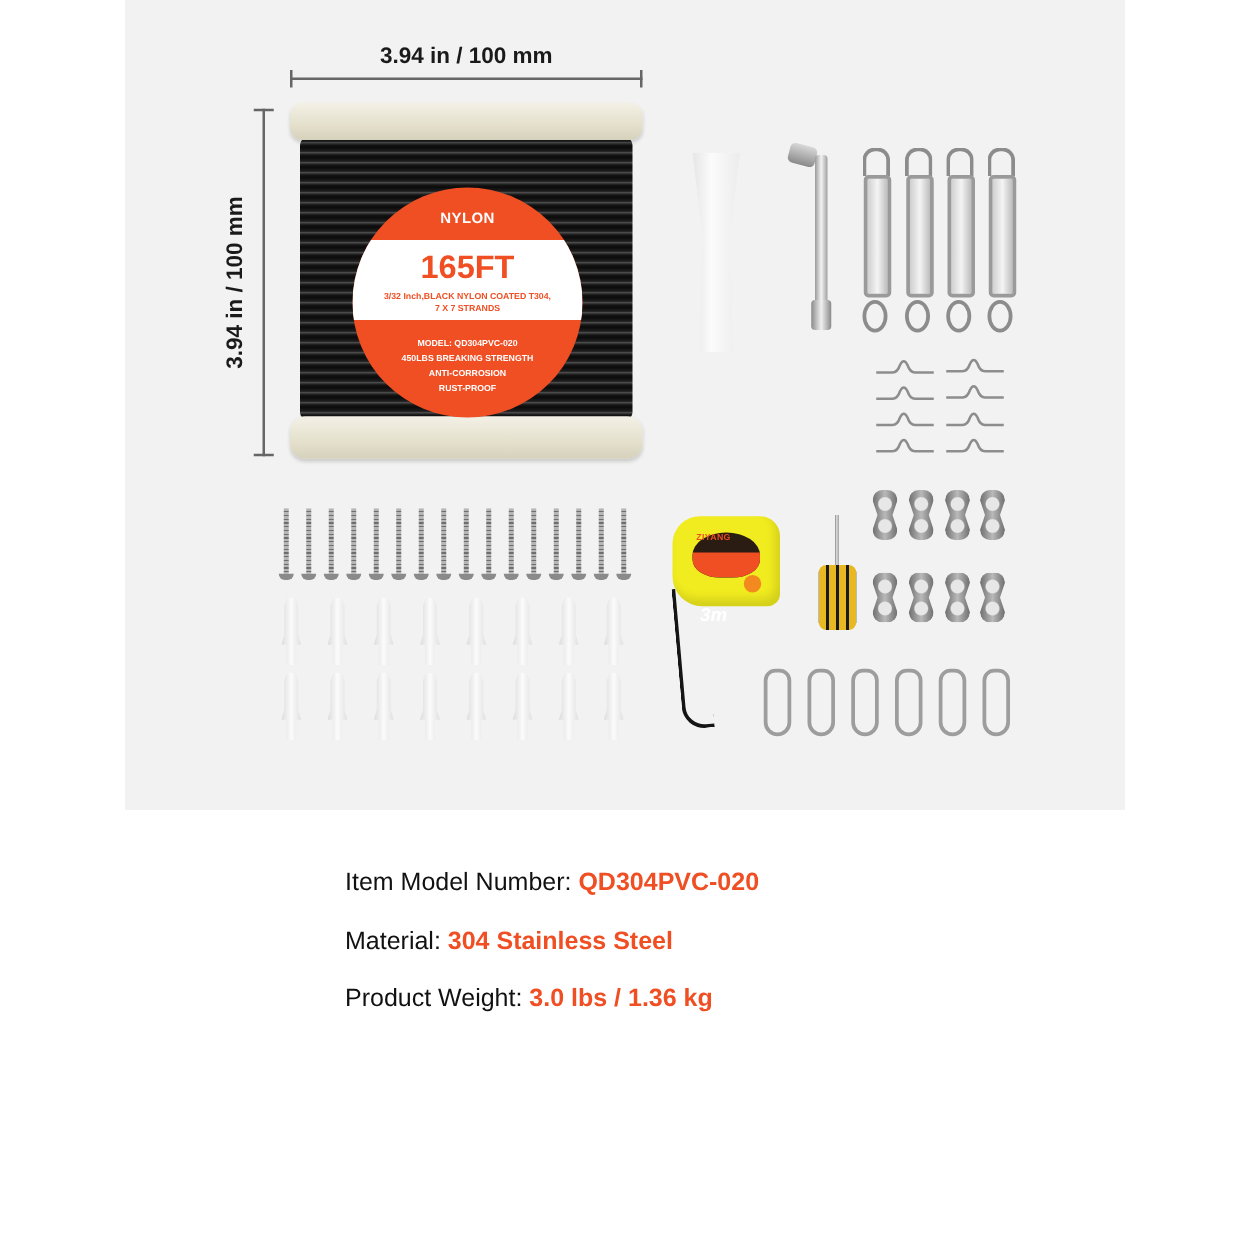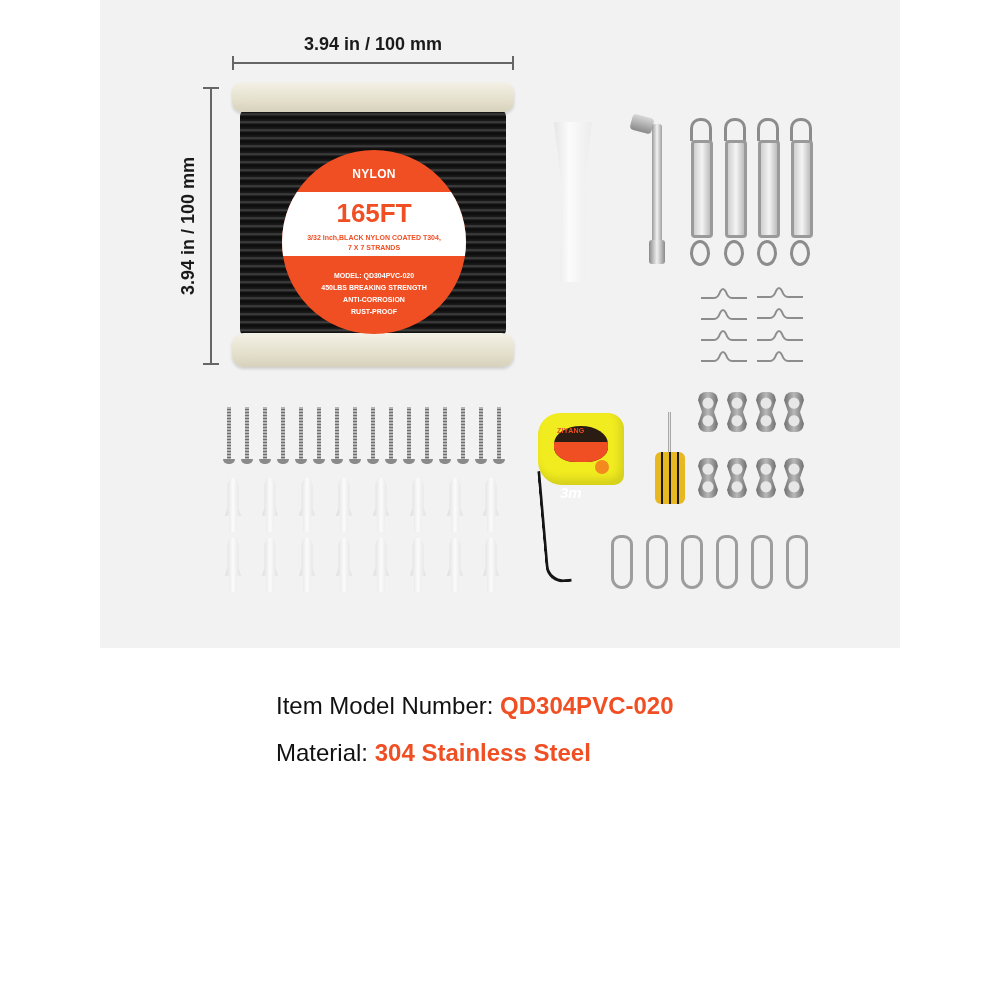--- a/index.html
+++ b/index.html
@@ -73,21 +73,21 @@
 
   
   .sd-tip { position:absolute; left:668px; top:412px; width:3px; height:40px; background:linear-gradient(90deg,#888,#e6e6e6,#888); }
   .sd-handle { position:absolute; left:655px; top:452px; width:30px; height:52px; border-radius:6px; background:repeating-linear-gradient(90deg,#e8b823 0 6px,#1a1a1a 6px 8px); }
 
   
   .carabiner { position:absolute; top:535px; width:22px; height:54px; border:3px solid #9d9d9d; border-radius:11px 11px 13px 13px; box-sizing:border-box; }
 
   
   .specs { position:absolute; left:276px; top:690px; }
-  .spec-row { height:46.5px; font-size:24px; line-height:32px; white-space:nowrap; }
+  .spec-row { height:46.5px; font-size:20px; line-height:32px; white-space:nowrap; }
   .spec-label { color:#111; }
   .spec-value { color:#f04e23; font-weight:bold; }
 </style>
 </head>
 <body>
 
 <div class="panel"></div>
 
 <div class="dim-h-label">3.94 in / 100 mm</div>
 <div class="dim-h"></div>
@@ -329,13 +329,16 @@
 <div class="carabiner" style="left:751px"></div>
 <div class="carabiner" style="left:786px"></div>
 
 <div class="specs">
   <div class="spec-row">
     <span class="spec-label">Item Model Number: </span><span class="spec-value">QD304PVC-020</span>
   </div>
   <div class="spec-row">
     <span class="spec-label">Material: </span><span class="spec-value">304 Stainless Steel</span>
   </div>
+  <div class="spec-row">
+    <span class="spec-label">Product Weight: </span><span class="spec-value">3.0 lbs / 1.36 kg</span>
+  </div>
 </div>
 
 </body></html>

